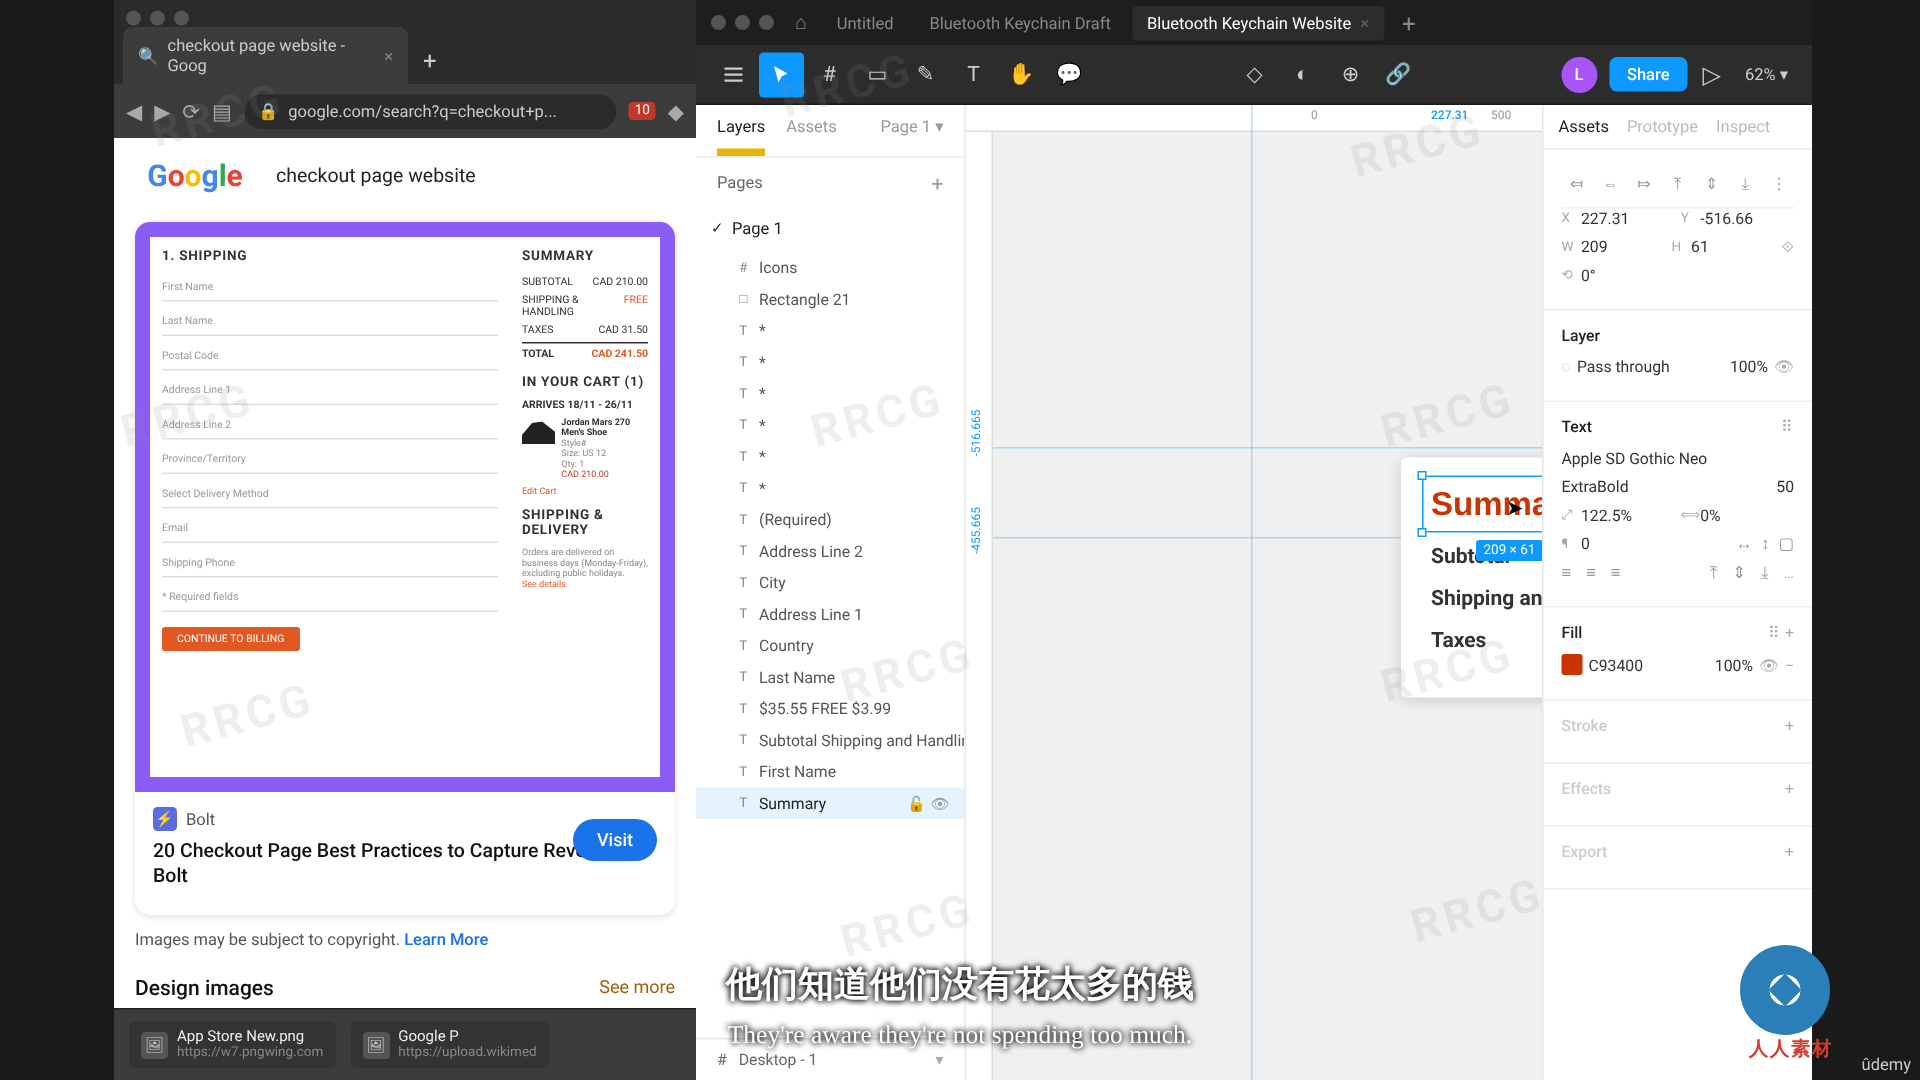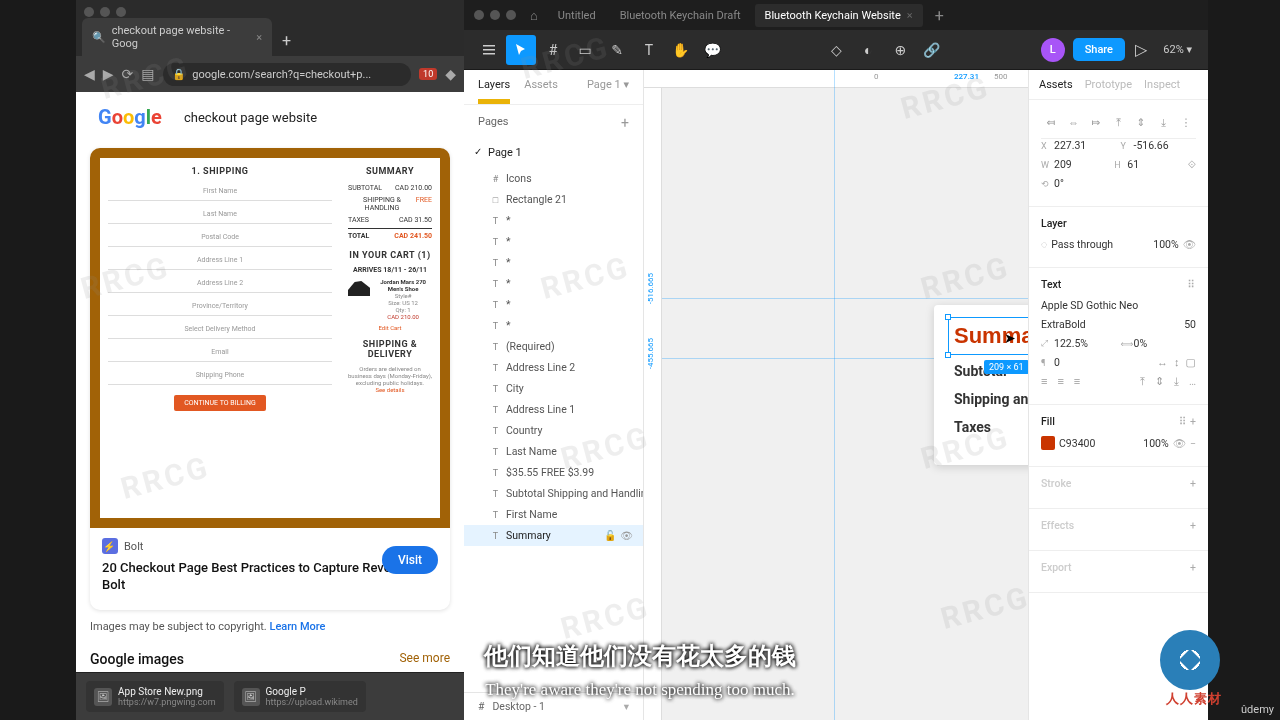--- a/index.html
+++ b/index.html
@@ -20,21 +20,21 @@
 .ext-badge { background: #c0392b; color: #fff; font-size: 9px; padding: 1px 4px; border-radius: 3px; }
 .browser-content { flex: 1; background: #fff; overflow: hidden; position: relative; }
 
 
 .g-header { display: flex; align-items: center; padding: 10px 14px; gap: 14px; }
 .g-logo { width: 80px; height: 30px; display: flex; align-items: center; justify-content: center; }
 .g-logo-text { font-family: serif; font-weight: bold; font-size: 20px; }
 .g-logo-text .b { color: #4285F4; } .g-logo-text .r { color: #EA4335; } .g-logo-text .y { color: #FBBC05; } .g-logo-text .g { color: #34A853; }
 .g-search { color: #222; font-size: 13px; }
 .g-result-card { margin: 6px 14px; border-radius: 10px; overflow: hidden; box-shadow: 0 1px 4px rgba(0,0,0,.12); background: #fff; }
-.g-img { position: relative; height: 380px; background: #a16207; text-align: center; }
+.g-img { position: relative; height: 380px; background: #8b5cf6; }
 .g-img-inner { position: absolute; inset: 0; padding: 10px; }
 .mock-checkout { width: 100%; height: 100%; background: #fff; display: flex; font-size: 6px; color: #333; }
 .mock-left { flex: 1; padding: 8px; }
 .mock-right { width: 100px; padding: 8px; font-size: 6px; }
 .mock-close { position: absolute; top: 12px; left: 12px; width: 22px; height: 22px; border-radius: 50%; background: rgba(0,0,0,.6); color: #fff; display: flex; align-items: center; justify-content: center; font-size: 14px; }
 .mock-actions-top { position: absolute; top: 12px; right: 12px; display: flex; gap: 6px; }
 .mock-action { width: 24px; height: 24px; border-radius: 50%; background: rgba(255,255,255,.9); display: flex; align-items: center; justify-content: center; font-size: 12px; }
 .mock-title { font-weight: bold; font-size: 9px; margin-bottom: 6px; text-transform: uppercase; letter-spacing: 0.5px; }
 .mock-field { border-bottom: 1px solid #ddd; padding: 5px 0; color: #999; font-size: 7px; margin-bottom: 4px; }
 .mock-sum-row { display: flex; justify-content: space-between; font-size: 7px; padding: 2px 0; }
@@ -200,20 +200,21 @@
               <div class="mock-title">1. SHIPPING</div>
               <div class="mock-field">First Name</div>
               <div class="mock-field">Last Name</div>
               <div class="mock-field">Postal Code</div>
               <div class="mock-field">Address Line 1</div>
               <div class="mock-field">Address Line 2</div>
               <div class="mock-field">Province/Territory</div>
               <div class="mock-field">Select Delivery Method</div>
               <div class="mock-field">Email</div>
               <div class="mock-field">Shipping Phone</div>
+              <div class="mock-field">* Required fields</div>
               <div class="mock-btn-orange">CONTINUE TO BILLING</div>
             </div>
             <div class="mock-right">
               <div class="mock-title">SUMMARY</div>
               <div class="mock-sum-row">
                   <span>SUBTOTAL</span>
                   <span>CAD 210.00</span>
                 </div>
               <div class="mock-sum-row">
                   <span>SHIPPING &amp; HANDLING</span>
@@ -254,21 +255,21 @@
         </div>
         <div class="g-title">20 Checkout Page Best Practices to Capture Revenue | Bolt</div>
         <div class="g-visit" style="top:18px">Visit</div>
       </div>
     </div>
     <div class="g-disclaimer">
       <span>Images may be subject to copyright.</span>
       <span class="g-learn">Learn More</span>
     </div>
     <div class="g-related-hdr">
-      <span class="g-related-title">Google images</span>
+      <span class="g-related-title">Design images</span>
       <span class="g-seemore">See more</span>
     </div>
 
   </div>
   <div class="download-bar">
     <div class="download-item">
       <div class="dl-icon">🖼</div>
       <div class="dl-text">
         <span class="dl-name">App Store New.png</span>
         <span class="dl-url">https://w7.pngwing.com</span>

